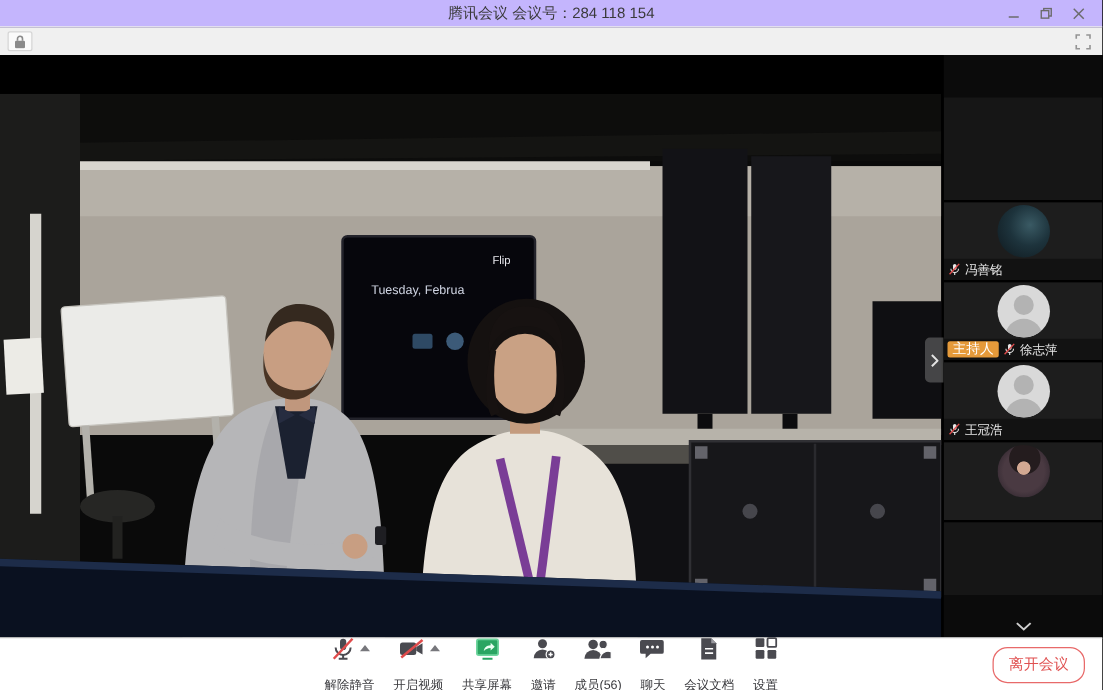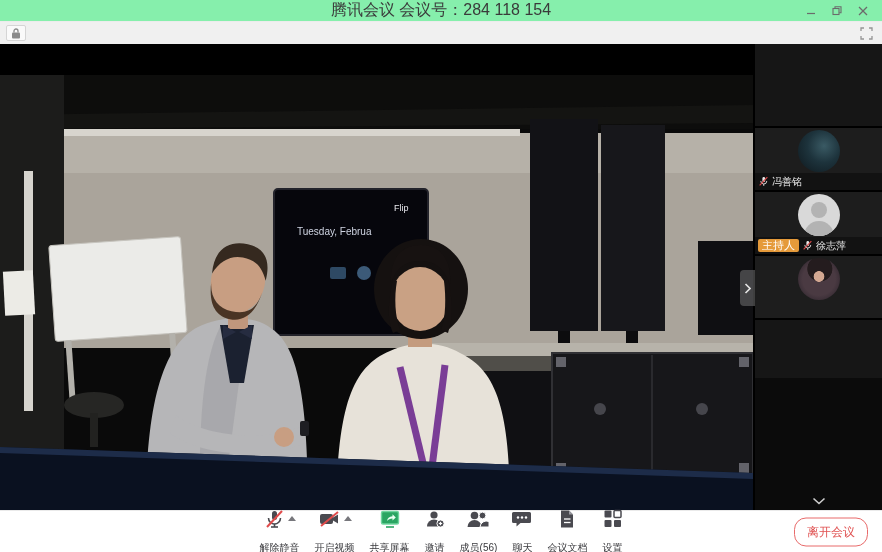--- a/index.html
+++ b/index.html
@@ -1,23 +1,23 @@
 <!DOCTYPE html>
 <html><head>
 <meta charset="utf-8">
 <style>
   * { margin:0; padding:0; box-sizing:border-box; }
   html,body { width:882px; height:552px; overflow:hidden; }
   body { font-family:"Liberation Sans","DejaVu Sans",sans-serif; background:#000; }
   .window { width:882px; height:552px; display:flex; flex-direction:column; }
 
   
-  .titlebar { height:22px; background:#86efac; border-bottom:1px solid #ececec;
+  .titlebar { height:22px; background:#c4b5fd; border-bottom:1px solid #ececec;
     display:flex; align-items:center; justify-content:center; position:relative;
-    font-size:16px; color:#3a3a3a; flex:0 0 auto; }
+    font-size:12px; color:#3a3a3a; flex:0 0 auto; }
   .win-controls { position:absolute; right:6px; top:0; height:100%;
     display:flex; align-items:center; }
   .win-btn { width:26px; height:100%; display:flex; align-items:center;
     justify-content:center; cursor:pointer; color:#6b6b6b; }
   .win-btn svg { display:block; }
 
   
   .subbar { height:22px; background:#f0f0f0; display:flex; align-items:center;
     justify-content:space-between; padding:0 6px; flex:0 0 auto; }
   .lock-btn { width:20px; height:16px; background:#fafafa; border:1px solid #d5d5d5;
@@ -29,21 +29,21 @@
   .main { height:466px; display:flex; background:#000; flex:0 0 auto; }
   .video-area { width:755px; position:relative; overflow:hidden; background:#000; }
   .scene { position:absolute; left:0; top:31px; width:753px; height:435px; display:block; }
   .scene text { font-family:"Liberation Sans","DejaVu Sans",sans-serif; }
   .collapse-btn { position:absolute; right:0; top:226px; width:15px; height:36px;
     background:rgba(115,115,115,.55); border:none; border-radius:4px 0 0 4px;
     display:flex; align-items:center; justify-content:center; cursor:pointer; }
 
   
   .sidebar { width:127px; background:#0b0b0b; position:relative;
-    display:flex; flex-direction:column; overflow:hidden; }
+    display:flex; flex-direction:column; overflow:hidden;justify-content:center; }
   .tile { height:64px; background:#1d1d1d; border-bottom:2px solid #000;
     position:relative; flex:0 0 auto; cursor:pointer; }
   .tile.partial-top { height:84px; background:#161616; }
   .tile.partial-bottom { height:58px; border-bottom:none; background:#161616; }
   .avatar { width:42px; height:42px; border-radius:50%; position:absolute;
     left:50%; top:2px; transform:translateX(-50%); overflow:hidden; }
   .avatar.default { background:#d9d9d9; }
   .avatar.photo-dark { background:radial-gradient(circle at 62% 38%, #3a5a64 0%, #1d333c 45%, #0e171c 100%); }
   .avatar.photo-cat { background:
       radial-gradient(circle at 28% 32%, #7fb2d9 0 26%, rgba(0,0,0,0) 28%),
@@ -237,20 +237,39 @@
                 <rect x="8" y="2" width="5" height="9" rx="2.5" fill="#e8e8e8"></rect>
                 <path d="M5,9 a5.5,5.5 0 0 0 11,0" fill="none" stroke="#e8e8e8" stroke-width="1.6"></path>
                 <line x1="10.5" y1="14.5" x2="10.5" y2="18" stroke="#e8e8e8" stroke-width="1.6"></line>
                 <line x1="3" y1="17" x2="17" y2="2" stroke="#e04b4b" stroke-width="2"></line>
               </svg>
           </span>
           <span>徐志萍</span>
         </div>
       </div>
 
+      <div class="tile">
+        <div class="avatar default">
+          <svg width="42" height="42" viewBox="0 0 42 42">
+              <circle cx="21" cy="16" r="8" fill="#b3b3b3"></circle>
+              <path d="M6,42 a15,15 0 0 1 30,0 Z" fill="#b3b3b3"></path>
+            </svg>
+        </div>
+        <div class="name-row">
+          <span class="mini-mic">
+            <svg width="11" height="11" viewBox="0 0 20 20">
+                <rect x="8" y="2" width="5" height="9" rx="2.5" fill="#e8e8e8"></rect>
+                <path d="M5,9 a5.5,5.5 0 0 0 11,0" fill="none" stroke="#e8e8e8" stroke-width="1.6"></path>
+                <line x1="10.5" y1="14.5" x2="10.5" y2="18" stroke="#e8e8e8" stroke-width="1.6"></line>
+                <line x1="3" y1="17" x2="17" y2="2" stroke="#e04b4b" stroke-width="2"></line>
+              </svg>
+          </span>
+          <span>王冠浩</span>
+        </div>
+      </div>
 
 
       <div class="tile">
         <div class="avatar photo-girl"></div>
       </div>
 
       <div class="tile partial-bottom"></div>
 
       <button class="more-btn">
         <svg width="14" height="8" viewBox="0 0 14 8">

